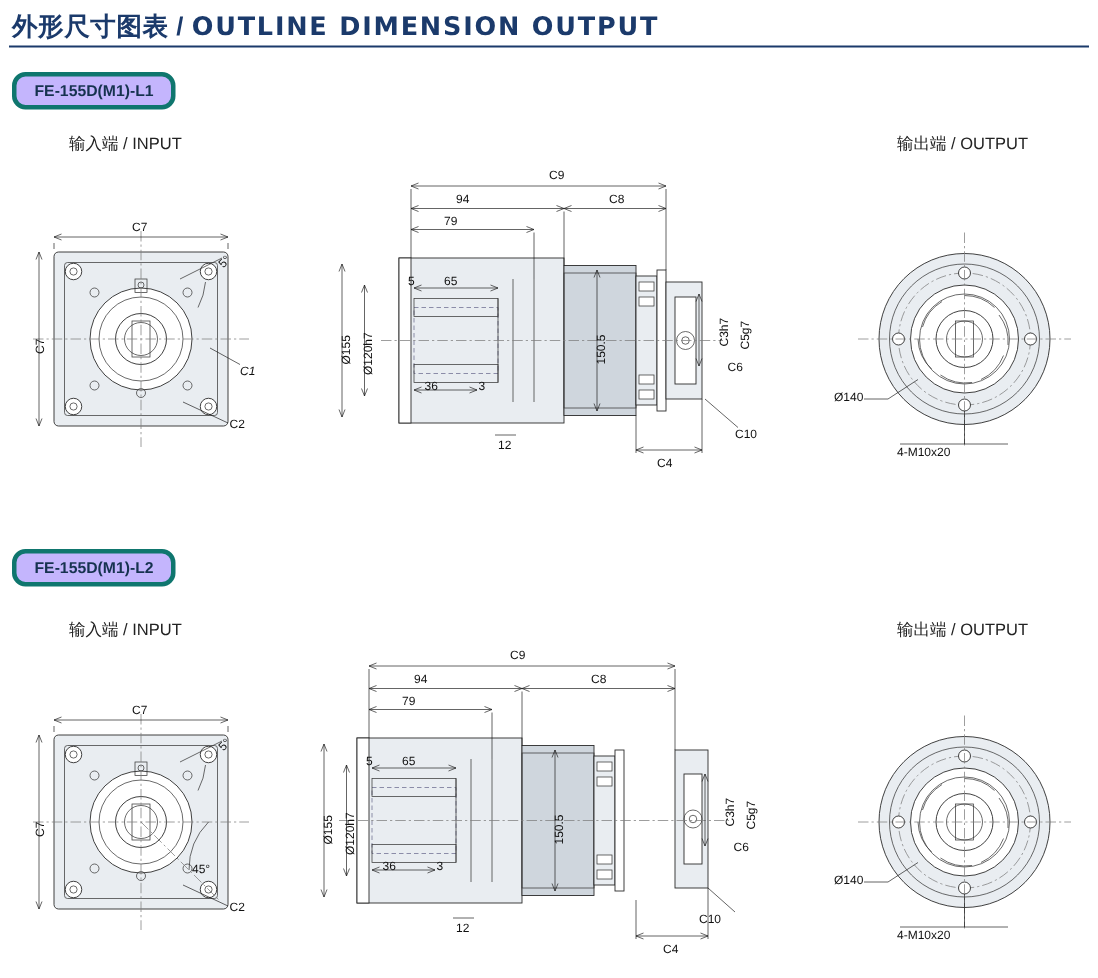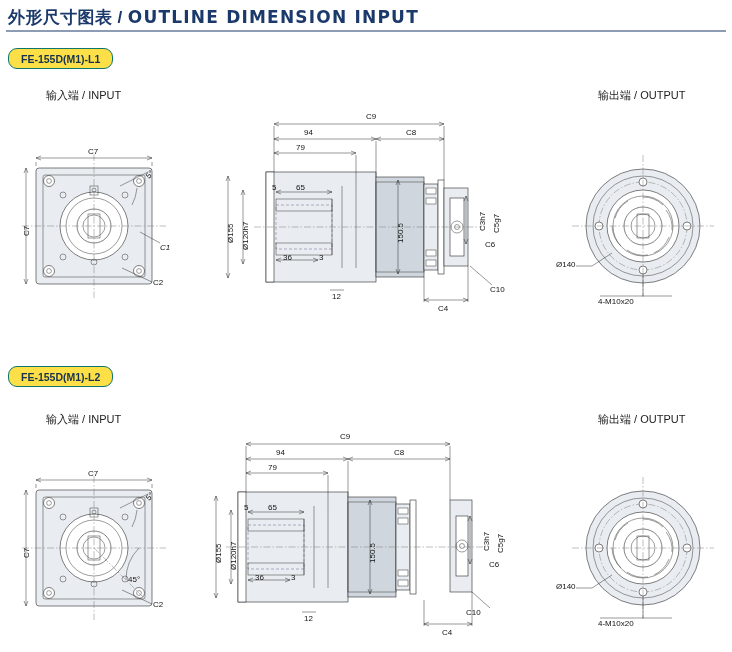--- a/index.html
+++ b/index.html
@@ -24,23 +24,23 @@
   .page-title .en{
     color:#1b3a6b;
     font-family:"DejaVu Sans", sans-serif;
     letter-spacing:1.2px;
   }
 
   
   .model-tag{
     position:absolute;
     height:19px;
-    border:1px solid #0f766e;
+    border:3px solid #0f766e;
     border-radius:9px;
-    background:#fde047;
+    background:#c4b5fd;
     color:#16324f;
     font-size:10.5px;
     font-weight:bold;
     display:flex;align-items:center;
     padding:0 12px;
     white-space:nowrap;
   }
 
   .side-label{
     position:absolute;
@@ -73,21 +73,21 @@
   .fillw{fill:#ffffff;stroke:#2b2b2b;stroke-width:.6;}
   .filld{fill:#cfd6dd;stroke:#2b2b2b;stroke-width:.6;}
   .nofill{fill:none;}
 </style>
 </head>
 <body>
 
 <div class="page">
 
   <div class="page-title">
-    <span>外形尺寸图表 / </span><span class="en">OUTLINE DIMENSION INPUT</span>
+    <span>外形尺寸图表 / </span><span class="en">OUTLINE DIMENSION OUTPUT</span>
   </div>
   <svg width="732" height="652">
 
     <line x1="6" y1="31" x2="726" y2="31" stroke="#1b3a6b" stroke-width="1.2"></line>
 
     <g>
 
       <rect class="fillg" x="36" y="168" width="116" height="116" rx="3"></rect>
 
       <rect class="ln-thin nofill" x="43" y="175" width="102" height="102" rx="2"></rect>

